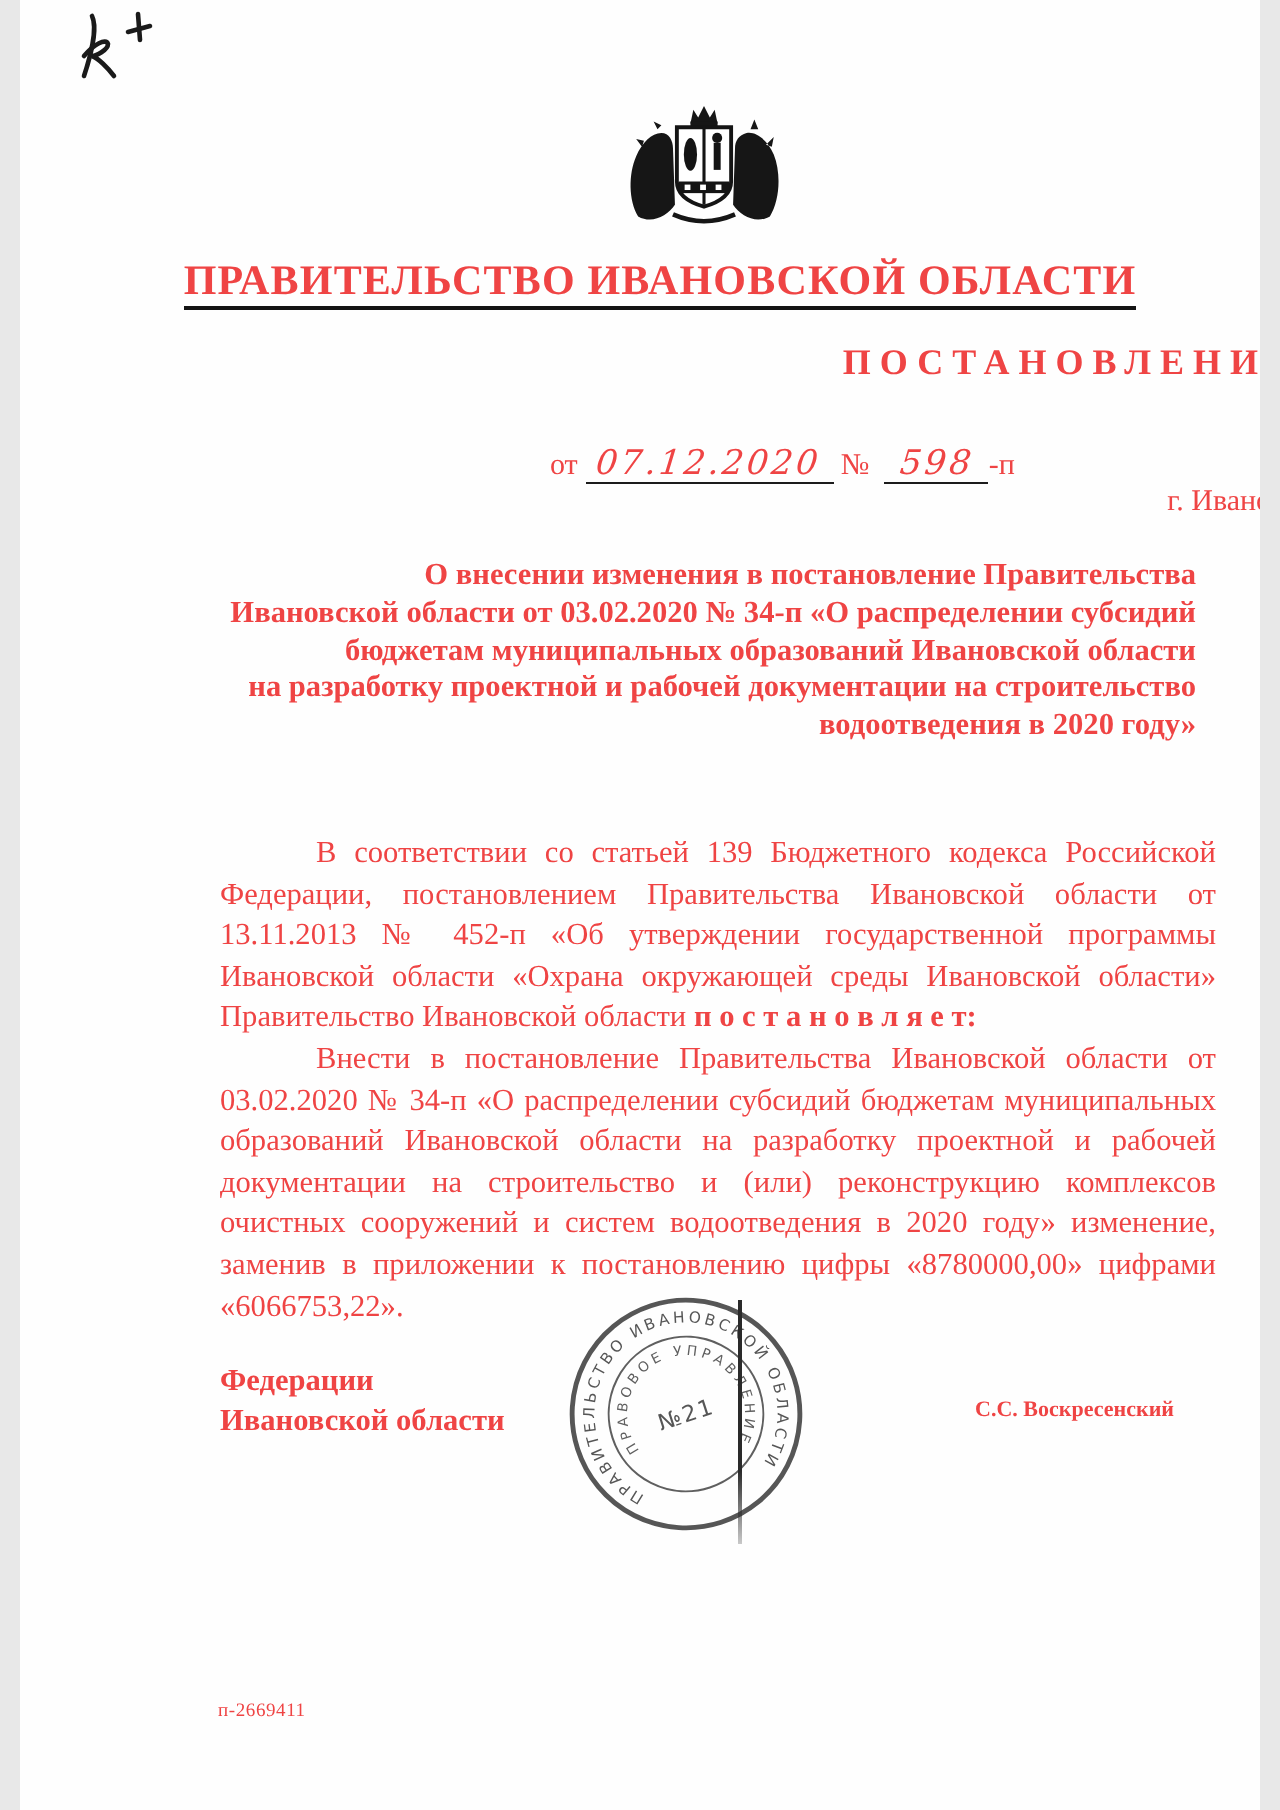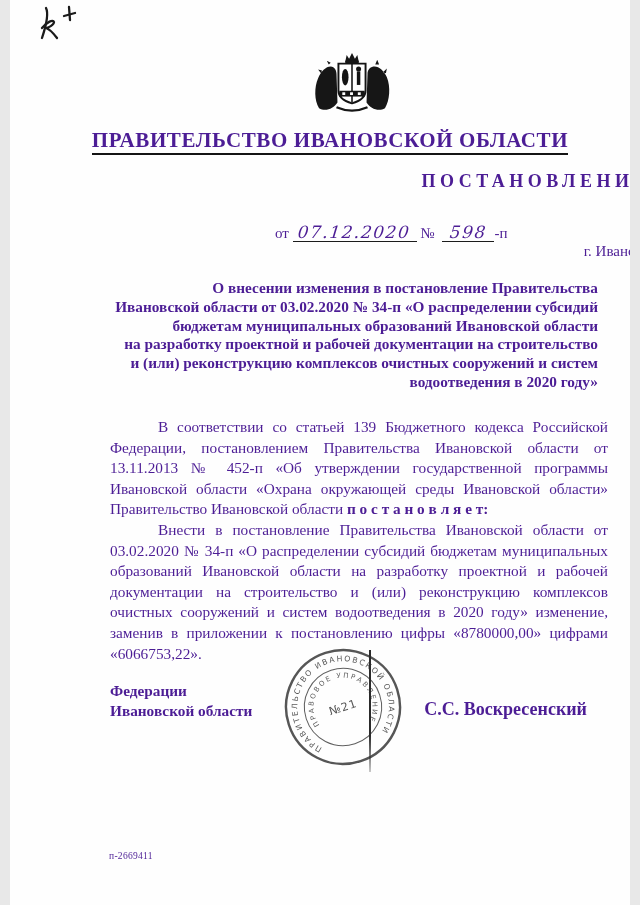--- a/index.html
+++ b/index.html
@@ -1,19 +1,19 @@
 <!DOCTYPE html>
 <html><head>
 <meta charset="utf-8">
 <style>
   html,body{margin:0;padding:0;background:#e8e8e8;}
   .page{
     position:relative;width:620px;height:905px;margin:0 auto;
     background:#fefefe;overflow:hidden;
-    font-family:"Liberation Serif", serif;color:#4c1d95;
+    font-family:"Liberation Serif", serif;color:#ef4444;
   }
   
   .corner-mark{position:absolute;left:24px;top:4px;width:50px;height:42px;}
   
   .coat{position:absolute;left:299px;top:52px;width:86px;height:62px;}
   
   .org-name{
     position:absolute;left:0;top:128px;width:640px;text-align:center;
     font-size:21px;font-weight:bold;letter-spacing:0.6px;
   }
@@ -44,21 +44,21 @@
     position:absolute;left:100px;top:417px;width:498px;
     font-size:15.3px;line-height:20.6px;text-align:justify;
   }
   .body-text p{margin:0;text-indent:48px;}
   .bold-sp{font-weight:bold;}
   
   .sig-left{
     position:absolute;left:100px;top:681px;font-size:15.3px;font-weight:bold;line-height:20px;
   }
   .sig-right{
-    position:absolute;right:43px;top:699px;font-size:18px;font-weight:bold;
+    position:absolute;right:43px;top:699px;font-size:11px;font-weight:bold;
   }
   
   .stamp{position:absolute;left:272px;top:646px;width:122px;height:122px;opacity:0.88;}
   .stamp text{font-family:"DejaVu Sans", sans-serif;}
   .pen-line{
     position:absolute;left:359px;top:650px;width:1.6px;height:122px;
     background:linear-gradient(#2a2a2a 0%, #2a2a2a 70%, rgba(42,42,42,0.25) 100%);
   }
   
   .footer-code{position:absolute;left:99px;top:851px;font-size:9.5px;letter-spacing:0.3px;}
@@ -115,21 +115,20 @@
     <span>№</span>
     <span class="blank num-blank"><span class="hand">598</span></span><span>-п</span>
   </div>
   <div class="city">г. Иваново</div>
 
   <div class="title">
     <div>О внесении изменения в постановление Правительства</div>
     <div>Ивановской области от 03.02.2020 № 34-п «О распределении субсидий</div>
     <div>бюджетам муниципальных образований Ивановской области</div>
     <div>на разработку проектной и рабочей документации на строительство</div>
-    <div>и (или) реконструкцию комплексов очистных сооружений и систем</div>
     <div>водоотведения в 2020 году»</div>
   </div>
 
   <div class="body-text">
     <p><span>В соответствии со статьей 139 Бюджетного кодекса Российской Федерации, постановлением Правительства Ивановской области от 13.11.2013 № 452-п «Об утверждении государственной программы Ивановской области «Охрана окружающей среды Ивановской области» Правительство Ивановской области </span><span class="bold-sp">п о с т а н о в л я е т:</span></p>
     <p>Внести в постановление Правительства Ивановской области от 03.02.2020 № 34-п «О распределении субсидий бюджетам муниципальных образований Ивановской области на разработку проектной и рабочей документации на строительство и (или) реконструкцию комплексов очистных сооружений и систем водоотведения в 2020 году» изменение, заменив в приложении к постановлению цифры «8780000,00» цифрами «6066753,22».</p>
   </div>
 
   <div class="sig-left">
     <div>Федерации</div>

